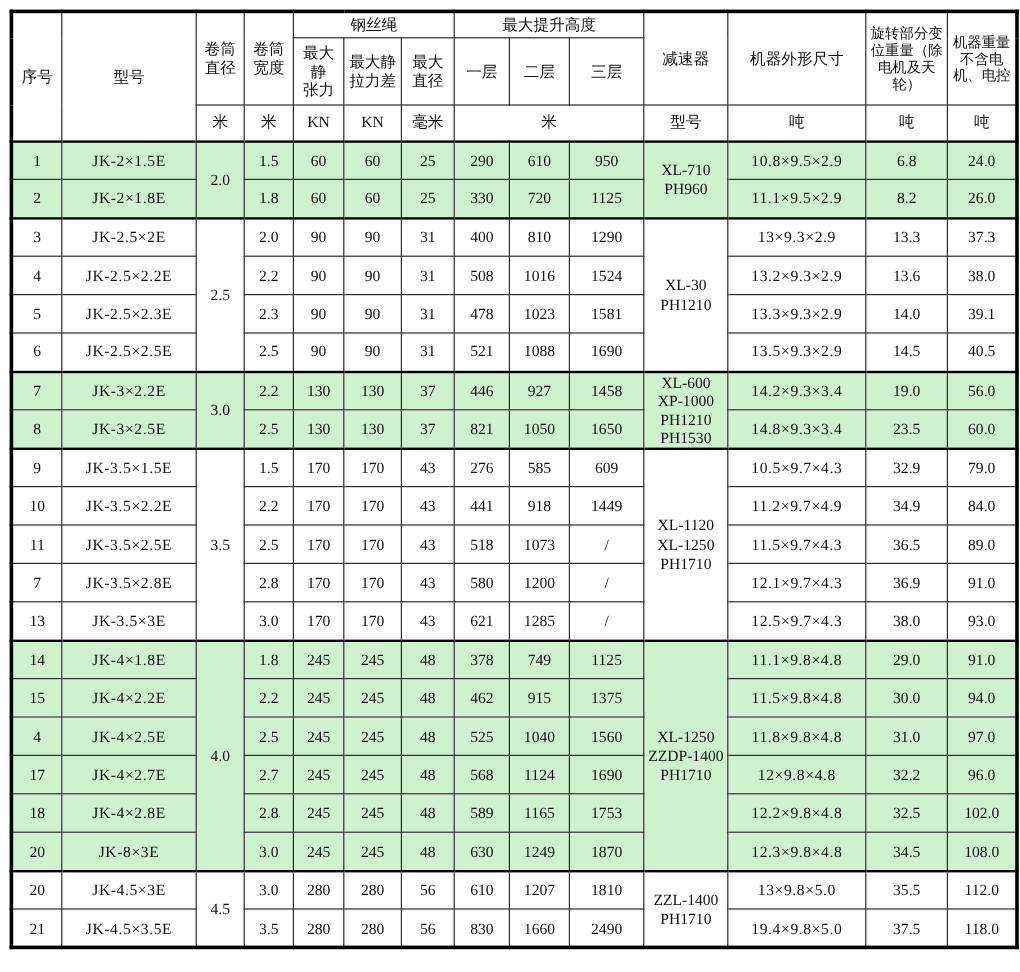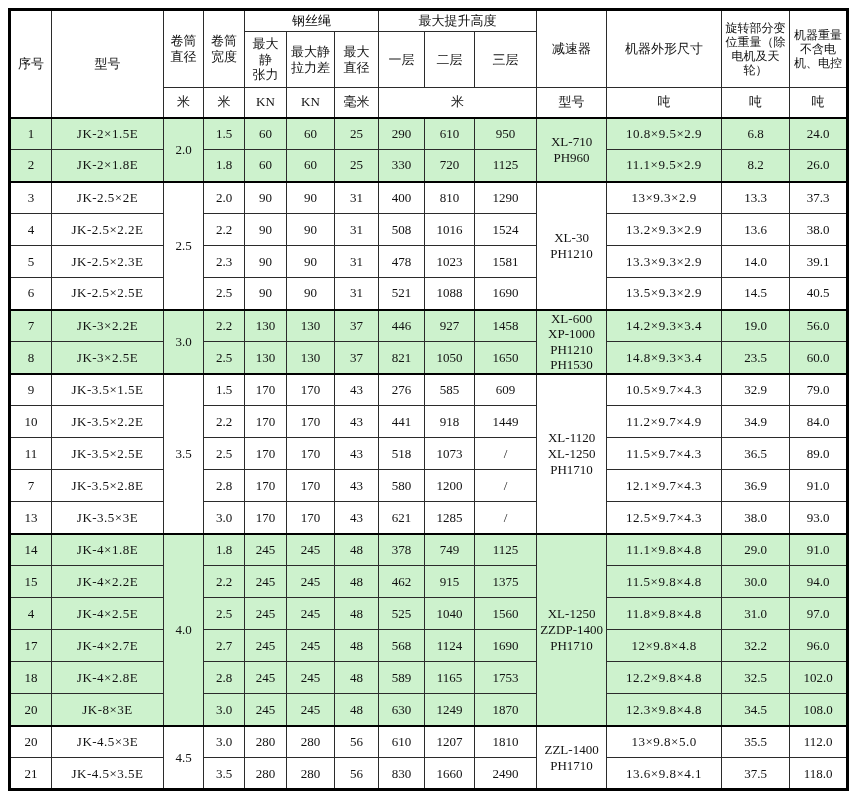--- a/index.html
+++ b/index.html
@@ -401,18 +401,18 @@
     <tr>
       <td>21</td>
       <td class="model">JK-4.5×3.5E</td>
       <td>3.5</td>
       <td>280</td>
       <td>280</td>
       <td>56</td>
       <td>830</td>
       <td>1660</td>
       <td>2490</td>
-      <td class="dims">13.6×9.8×4.1</td>
+      <td class="dims">19.4×9.8×5.0</td>
       <td>37.5</td>
       <td>118.0</td>
     </tr>
   </tbody>
 </table>
 
 </body></html>

